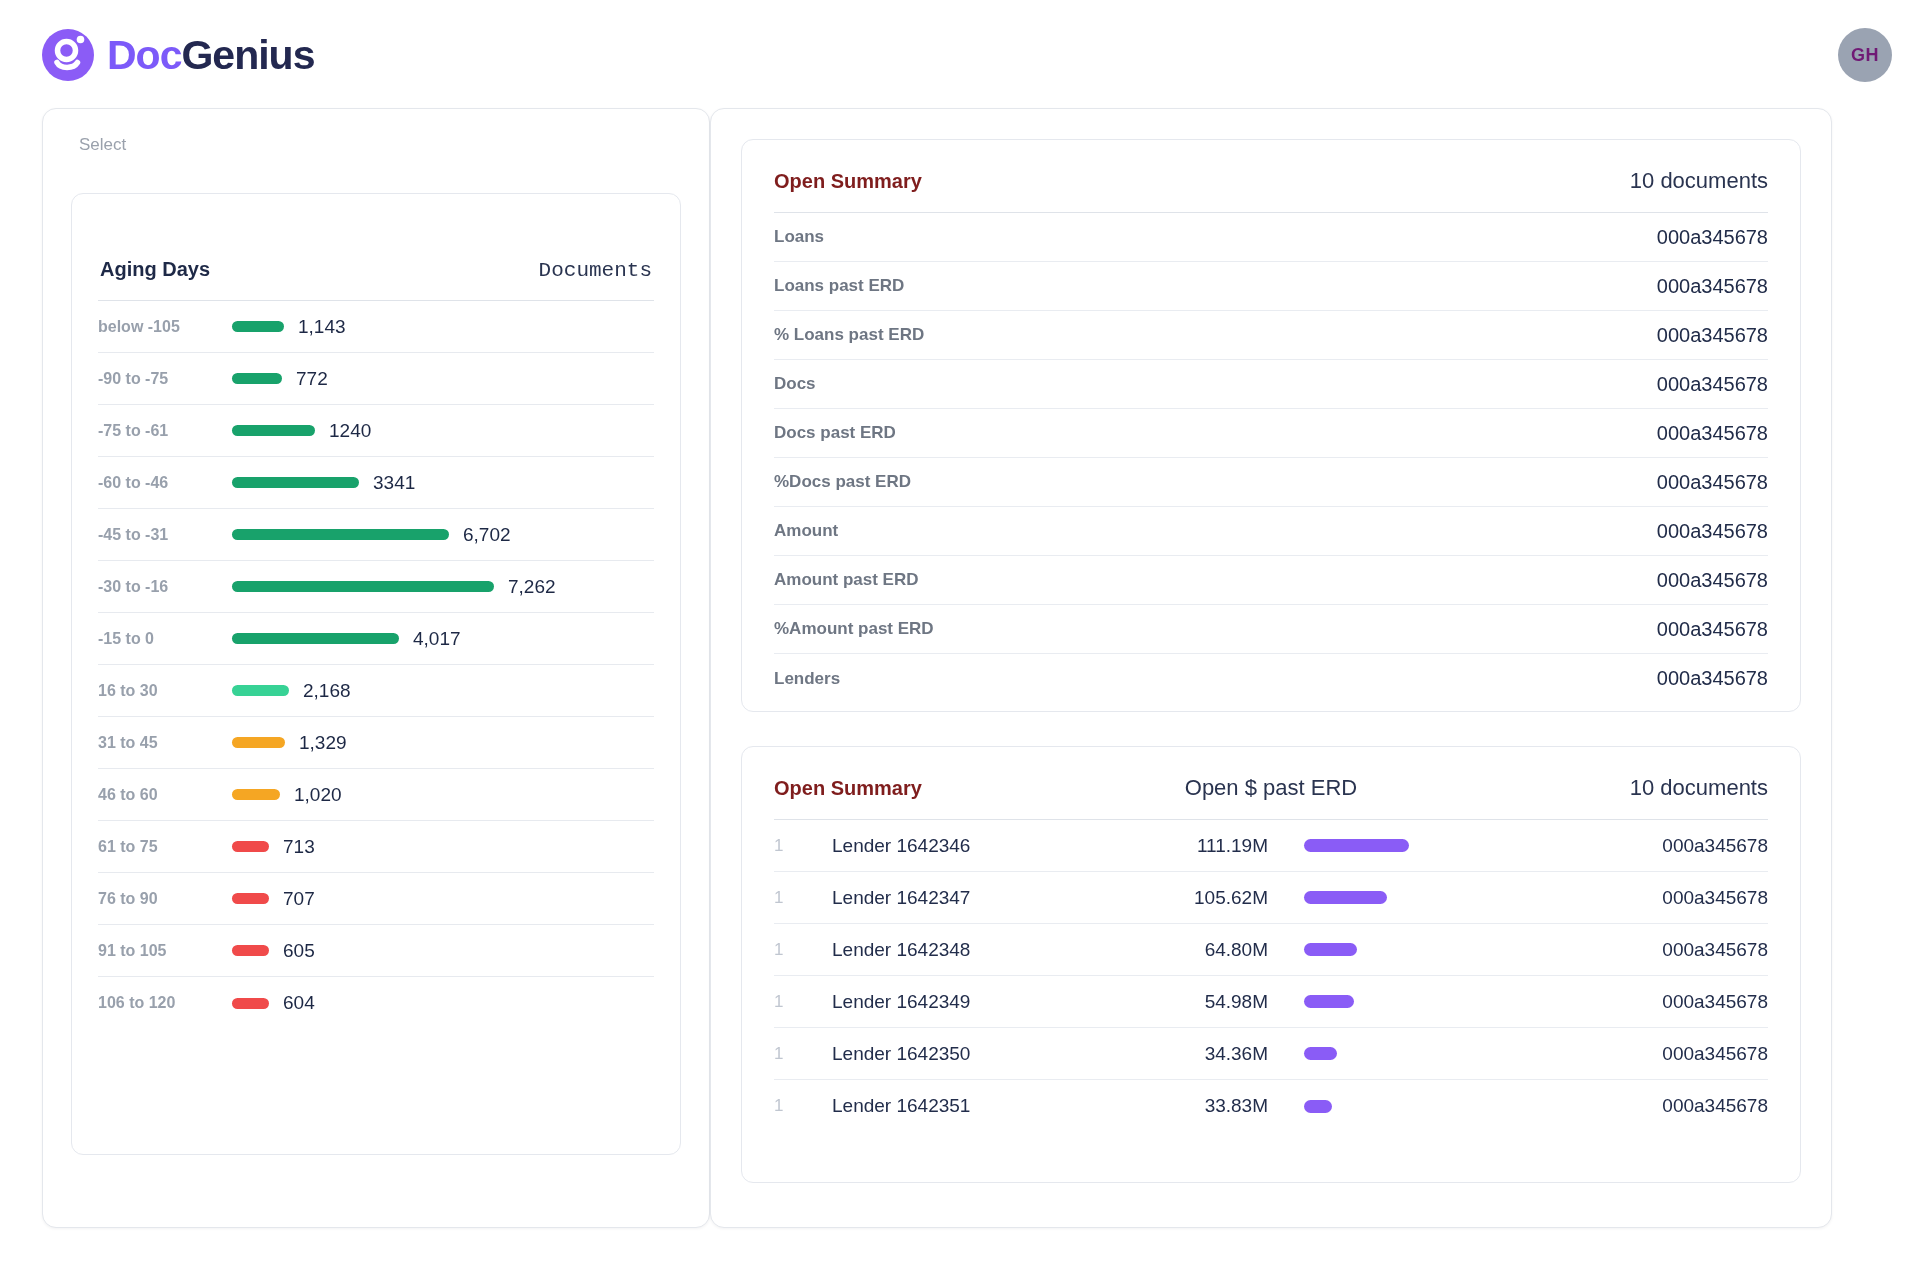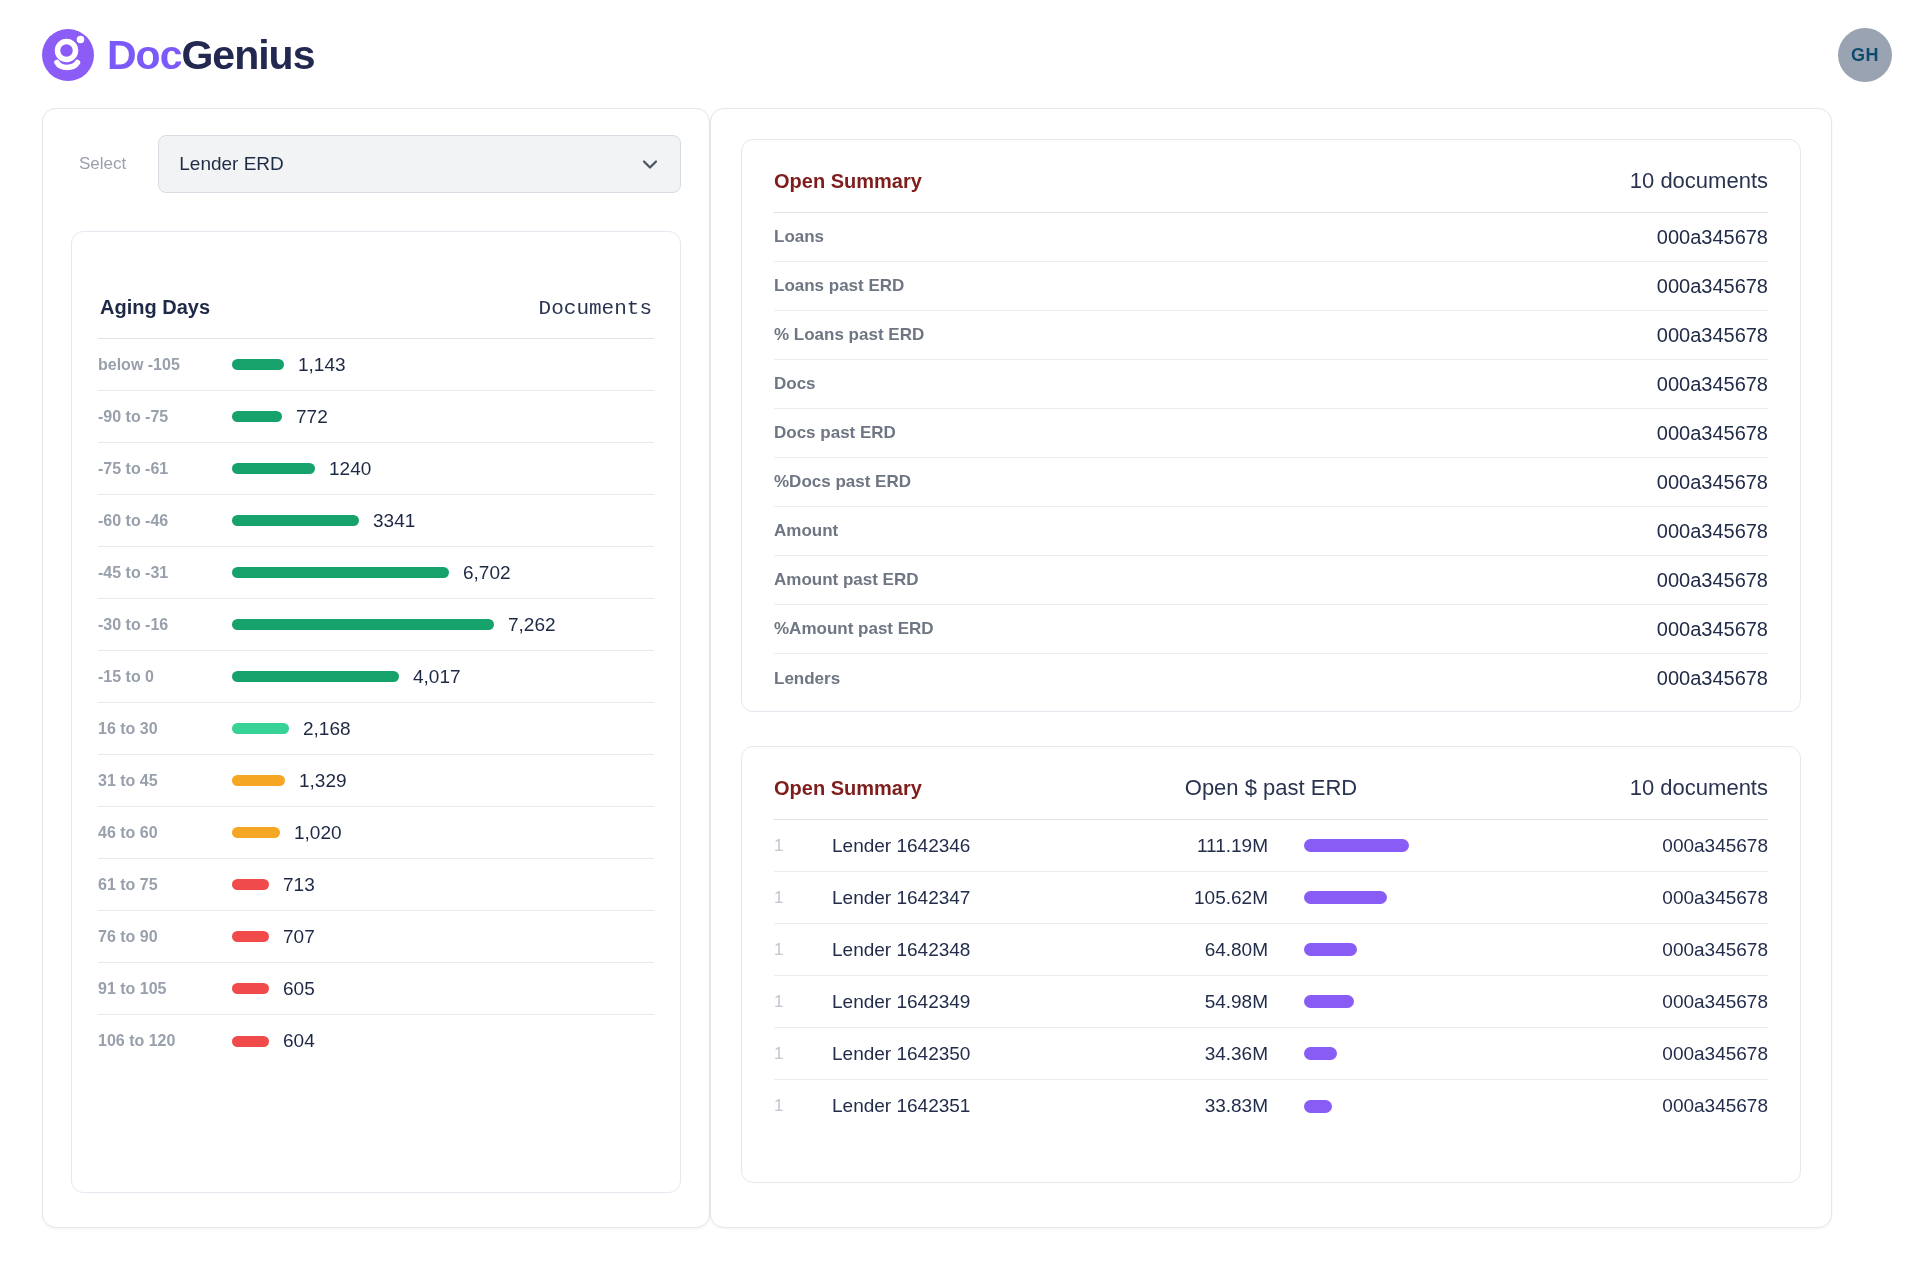--- a/index.html
+++ b/index.html
@@ -8,21 +8,21 @@
 
   
   .app-header { display:flex; justify-content:space-between; align-items:center;
     padding:28px 28px 0 42px; }
   .brand { display:flex; align-items:center; gap:13px; }
   .brand-mark { width:52px; height:52px; border-radius:50%; background:#8B5CF6;
     display:flex; align-items:center; justify-content:center; }
   .brand-text { font-size:41px; font-weight:700; letter-spacing:-1px; }
   .brand-doc { color:#7C5AF9; }
   .brand-genius { color:#232850; }
-  .avatar { width:54px; height:54px; border-radius:50%; background:#9AA3B2; color:#0c4a6e;
+  .avatar { width:54px; height:54px; border-radius:50%; background:#9AA3B2; color:#701a75;
     font-size:18px; font-weight:600; display:flex; align-items:center; justify-content:center;
     letter-spacing:.5px; cursor:pointer; }
 
   
   .main { display:flex; align-items:flex-end; padding:26px 28px 0 42px; }
   .panel { border:1px solid #E4E7EC; border-radius:14px; background:#fff;
     box-shadow:0 1px 3px rgba(16,24,40,.05); }
   .left-panel  { width:668px;  height:1120px; padding:26px 28px 0; }
   .right-panel { width:1122px; height:1120px; padding:30px; display:flex;
     flex-direction:column; gap:34px; }
@@ -86,26 +86,20 @@
     <div class="brand-text"><span class="brand-doc">Doc</span><span class="brand-genius">Genius</span></div>
   </div>
   <div class="avatar">GH</div>
 </header>
 
 <main class="main">
 
   <section class="panel left-panel">
     <div class="filter-row">
       <span class="filter-label">Select</span>
-      <div class="select">
-        <span>Lender ERD</span>
-        <svg class="chev" width="24" height="24" viewBox="0 0 24 24" fill="none">
-          <path d="M6 9.5 L12 15.5 L18 9.5" stroke="#4B5563" stroke-width="2.3" stroke-linecap="round" stroke-linejoin="round"></path>
-        </svg>
-      </div>
     </div>
 
     <div class="aging-card">
       <div class="card-head">
         <span class="card-title">Aging Days</span>
         <span class="card-sub">Documents</span>
       </div>
       <div id="aging-rows">
           <div class="aging-row">
             <span class="lab">below -105</span>

